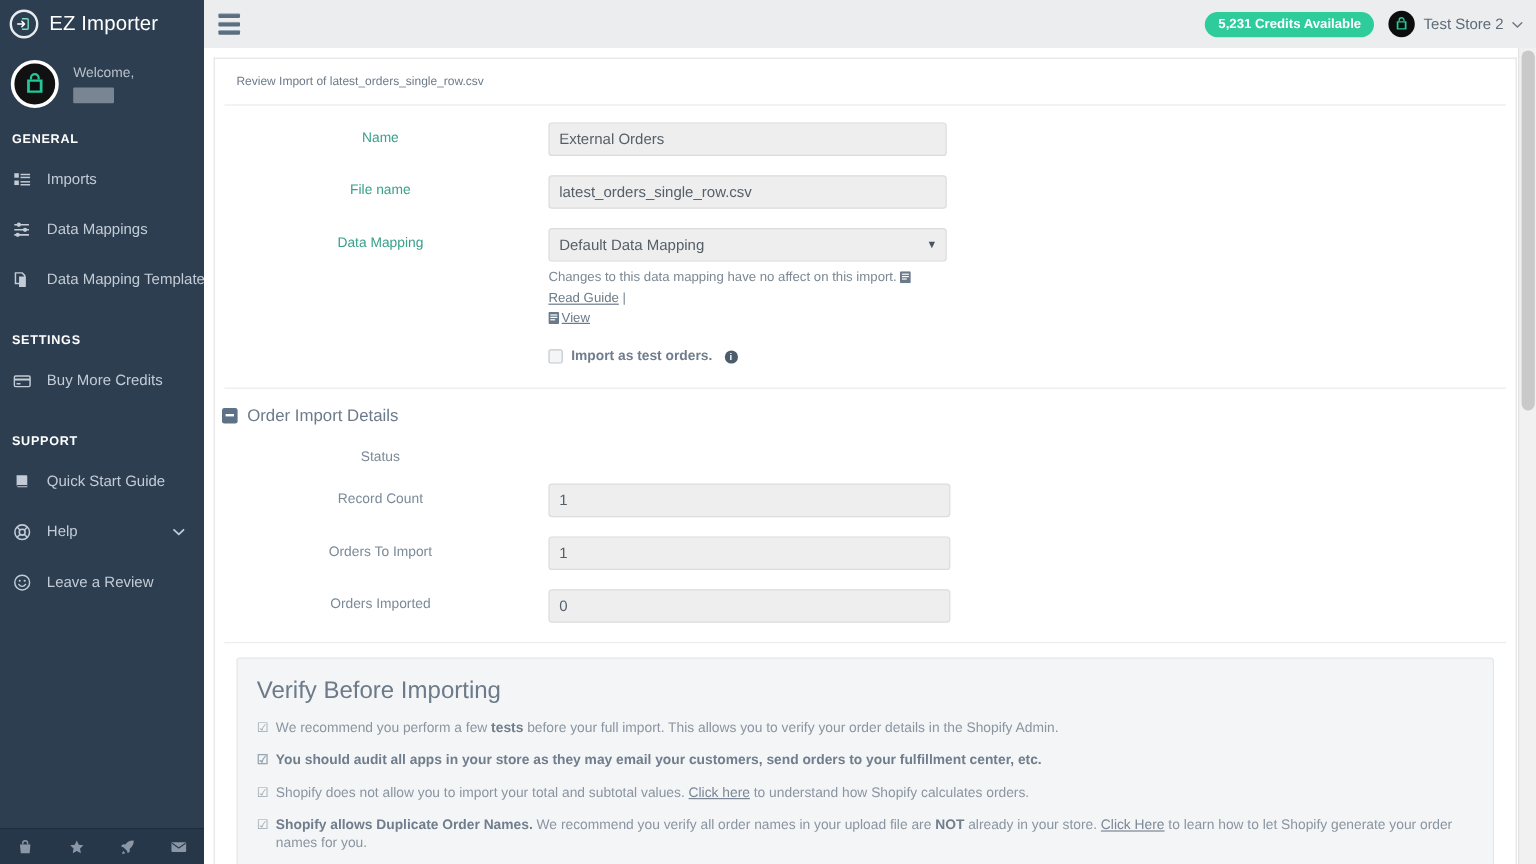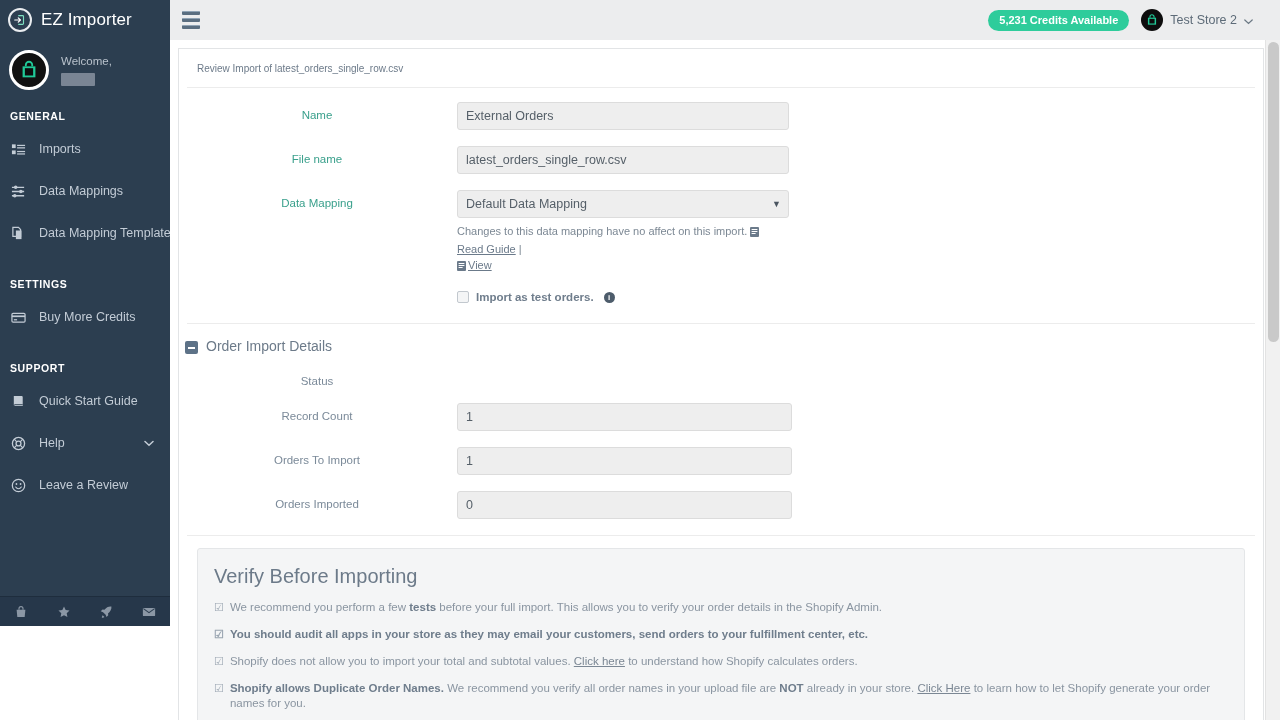--- a/index.html
+++ b/index.html
@@ -8,21 +8,21 @@
     width: 1280px; height: 720px;
     overflow: hidden;
     font-family: "Liberation Sans", sans-serif;
     background: #ffffff;
   }
 
   #app { position: relative; width: 1280px; height: 720px; display: flex; }
 
   
   #sidebar {
-    width: 170px; height: 626px;
+    width: 170px; height: 720px;
     background: #2c3e50;
     flex: 0 0 170px;
     position: relative;
     color: #c8d0d8;
   }
   .brand {
     height: 40px;
     display: flex; align-items: center;
     padding-left: 8px;
     gap: 9px;
@@ -101,21 +101,21 @@
     flex: 1 1 auto; height: 720px;
     display: flex; flex-direction: column;
     background: #ffffff;
     position: relative;
   }
 
   #topbar {
     height: 40px; flex: 0 0 40px;
     background: #ecedee;
     display: flex; align-items: center;
-    padding: 0 27px 0 12px;
+    padding: 0 11px 0 12px;
   }
   .hamburger { width: 18px; cursor: pointer; display: flex; flex-direction: column; gap: 3px; }
   .hamburger span {
     display: block; height: 4px; border-radius: 1px;
     background: #5a6e80;
     border-top: 1px solid #8fa3b5;
   }
   .top-right { margin-left: auto; display: flex; align-items: center; gap: 12px; }
   .credits-badge {
     background: #2ecc9b; color: #ffffff;
@@ -212,21 +212,21 @@
     width: 11px; height: 11px; border-radius: 50%;
     background: #4d5c6b; color: #fff;
     font-size: 8px; font-weight: bold;
     display: inline-flex; align-items: center; justify-content: center;
     margin-left: 3px; cursor: pointer;
   }
 
   .hr-sep { border-top: 1px solid #ececec; margin: 14px 8px 0 8px; }
 
   .section-head {
-    display: flex; align-items: flex-end; gap: 8px;
+    display: flex; align-items: center; gap: 8px;
     padding: 14px 0 10px 6px;
     font-size: 14px; color: #6c7a89;
   }
   .collapse-btn {
     width: 13px; height: 13px; border-radius: 2px;
     background: #5d7287;
     display: flex; align-items: center; justify-content: center;
     cursor: pointer; flex: 0 0 13px;
   }
   .collapse-btn i {

